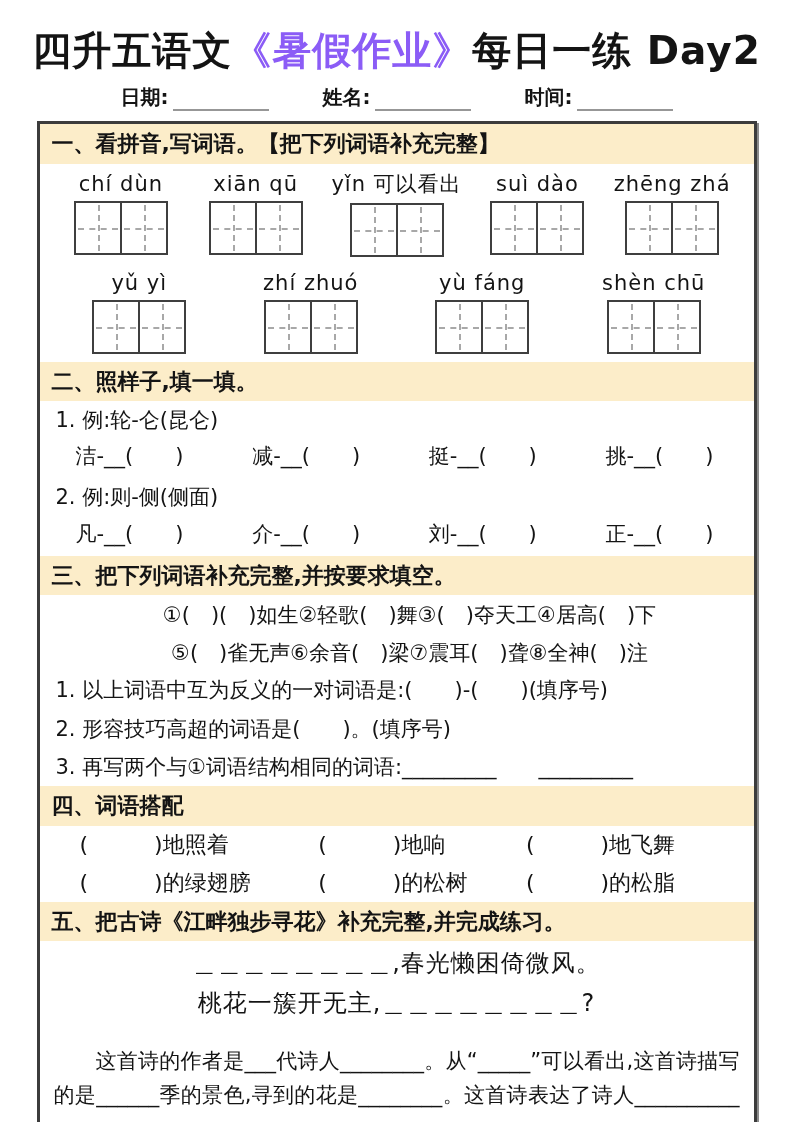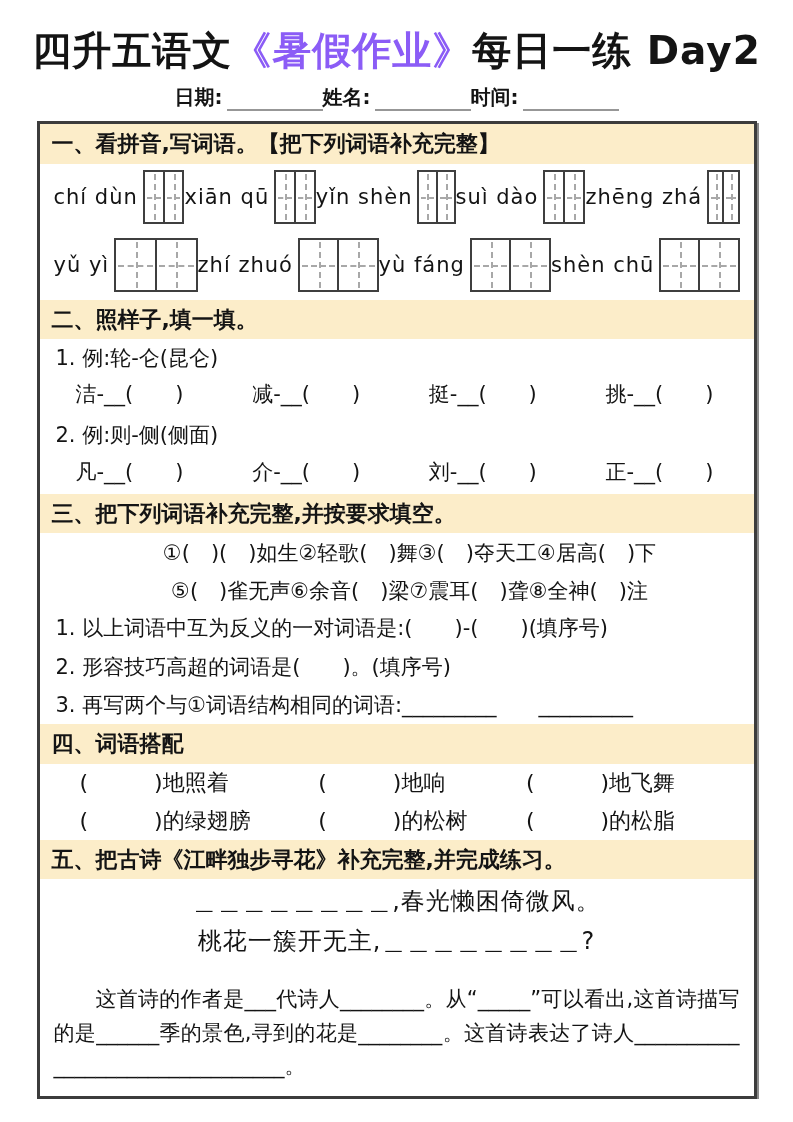--- a/index.html
+++ b/index.html
@@ -2,30 +2,30 @@
 <html><head>
 <meta charset="utf-8">
 <style>
   html,body{margin:0;padding:0;background:#fff;}
   body{width:793px;font-family:"DejaVu Sans",sans-serif;color:#141414;}
   .page{width:793px;}
 
   .title{margin:24px 0 2px;text-align:center;font-size:39px;font-weight:900;letter-spacing:1px;white-space:nowrap;}
   .title .red{color:#8b5cf6;}
 
-  .info{display:flex;justify-content:center;margin:6px 0 10px;font-size:20px;font-weight:bold;}
+  .info{display:flex;justify-content:center;gap:54px;margin:6px 0 10px;font-size:20px;font-weight:bold;}
   .info-item{display:flex;align-items:flex-end;}
   .uline{display:inline-block;width:96px;height:16px;border-bottom:2px solid #979797;margin-left:4px;}
 
   .sheet{width:714px;margin:0 auto;border:3px solid #3c3c3c;box-shadow:2px 2px 0 #8a8a8a;background:#fff;}
 
   .band{background:#FCEDC9;font-weight:bold;font-size:22px;padding:6px 12px;line-height:1.25;}
 
   .pinrow{display:flex;justify-content:space-around;align-items:center;padding:6px 14px 8px;}
-  .pcol{display:flex;align-items:center;gap:5px;min-width:118px;}
+  .pcol{display:flex;flex-direction:column;align-items:center;gap:5px;min-width:118px;}
   .py{font-size:21px;letter-spacing:1px;white-space:nowrap;}
 
   .wbox{display:flex;border:2px solid #3f3f3f;width:90px;height:50px;background:#fff;}
   .wcell{flex:1;position:relative;}
   .wcell + .wcell{border-left:2px solid #3f3f3f;}
   .wcell::before{content:"";position:absolute;left:50%;top:2px;bottom:2px;border-left:2px dashed #a8a8a8;}
   .wcell::after{content:"";position:absolute;top:50%;left:2px;right:2px;border-top:2px dashed #a8a8a8;}
 
   .tline{font-size:21px;padding:5px 16px;line-height:1.35;}
   .groups4{display:flex;justify-content:space-between;padding:3px 40px 8px 36px;font-size:21px;}
@@ -69,21 +69,21 @@
           </div>
         </div>
       <div class="pcol">
           <div class="py">xiān qū</div>
           <div class="wbox">
             <div class="wcell"></div>
             <div class="wcell"></div>
           </div>
         </div>
       <div class="pcol">
-          <div class="py">yǐn shèn</div>
+          <div class="py">yǐn 可以看出</div>
           <div class="wbox">
             <div class="wcell"></div>
             <div class="wcell"></div>
           </div>
         </div>
       <div class="pcol">
           <div class="py">suì dào</div>
           <div class="wbox">
             <div class="wcell"></div>
             <div class="wcell"></div>

